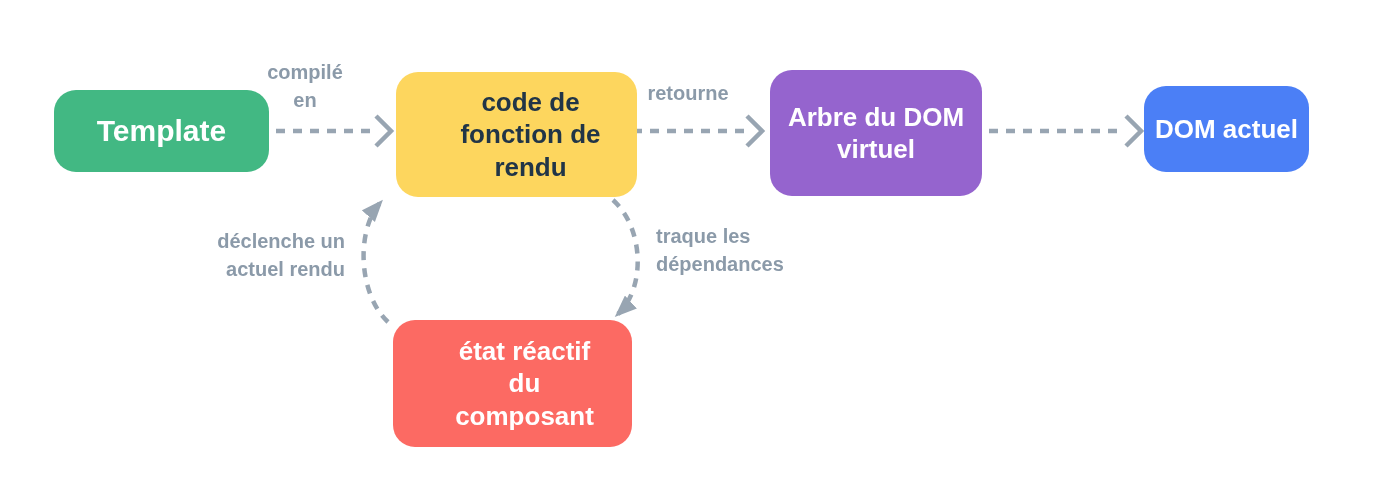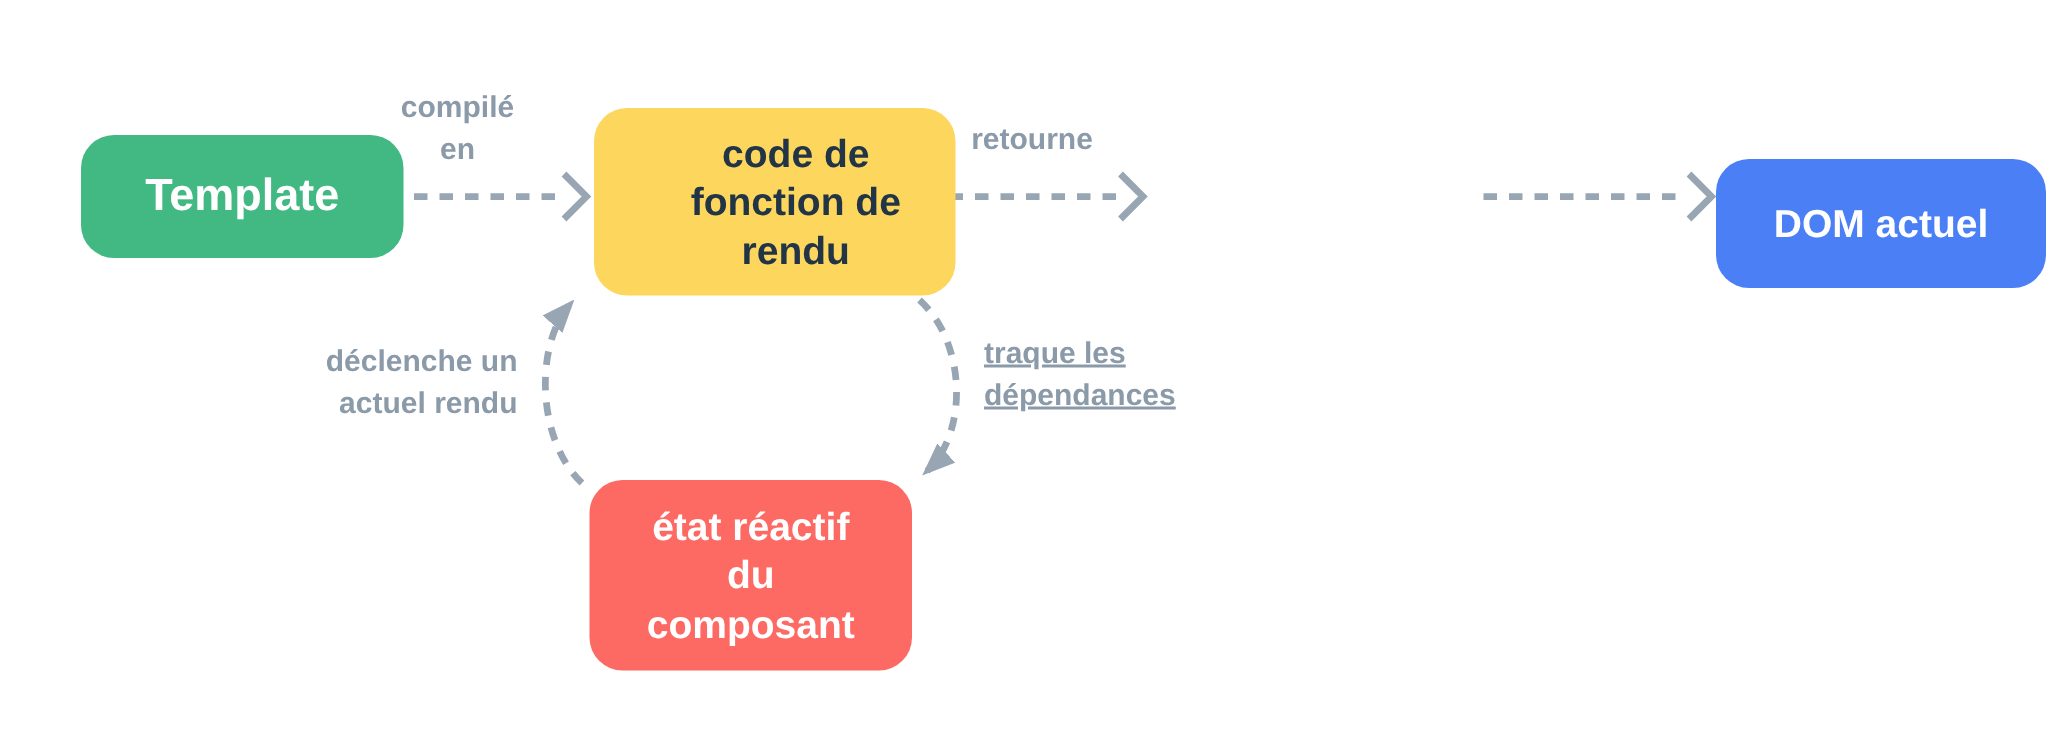--- a/index.html
+++ b/index.html
@@ -26,36 +26,36 @@
     line-height: 1.25;
   }
   .node-label {
     white-space: pre-line;
     display: block;
     width: 100%;
   }
   .n-template { left: 20px;  top: 90px;  width: 215px; height: 82px;  font-size: 30px; margin-left: 34px; }
   .n-render   { left: 396px; top: 72px;  width: 213px; height: 125px; font-size: 26px; }
   .n-vdom     { left: 770px; top: 70px;  width: 212px; height: 126px; font-size: 26px; }
-  .n-dom      { left: 1144px;top: 86px;  width: 220px; height: 86px;  font-size: 26px; margin-top: 20px; }
-  .n-state    { left: 393px; top: 320px; width: 215px; height: 127px; font-size: 26px; }
+  .n-dom      { left: 1144px;top: 86px;  width: 165px; height: 86px;  font-size: 26px; }
+  .n-state    { left: 393px; top: 320px; width: 215px; height: 127px; font-size: 26px; padding-left: 24px; }
 
   .edge-label {
     position: absolute;
     color: #8b9aa9;
     font-weight: 700;
     font-size: 20px;
     line-height: 28px;
     white-space: pre-line;
   }
   .l-compile  { left: 225px;  top: 58px;  width: 160px; text-align: center; }
   .l-return   { left: 613px;  top: 79px;  width: 150px; text-align: center; }
   .l-mount    { left: 981px;  top: 57px;  width: 160px; text-align: center; }
   .l-triggers { left: 105px;  top: 227px; width: 240px; text-align: right;  }
-  .l-tracks   { left: 656px;  top: 222px; width: 230px; text-align: left; text-decoration: underline;   }
+  .l-tracks   { left: 656px;  top: 222px; width: 230px; text-align: left;   }
 
   .arrows {
     position: absolute;
     left: 0; top: 0;
     pointer-events: none;
   }
   .dashline {
     fill: none;
     stroke: #98a5b2;
     stroke-width: 4.5;
@@ -107,20 +107,24 @@
   <div class="node n-template" style="background: rgb(66, 184, 131); color: rgb(255, 255, 255);">
     <span class="node-label">Template</span>
   </div>
 
   <div class="node n-render" style="background: rgb(253, 214, 94); color: rgb(33, 53, 71); padding-left: 28px;">
     <span class="node-label">code de
 fonction de
 rendu</span>
   </div>
 
+  <div class="node n-vdom" style="background: rgb(149, 100, 206); color: rgb(255, 255, 255);">
+    <span class="node-label">Arbre du DOM
+virtuel</span>
+  </div>
 
   <div class="node n-dom" style="background: rgb(75, 127, 246); color: rgb(255, 255, 255);">
     <span class="node-label">DOM actuel</span>
   </div>
 
   <div class="node n-state" style="background: rgb(252, 106, 99); color: rgb(255, 255, 255);">
     <span class="node-label">état réactif
 du
 composant</span>
   </div>

